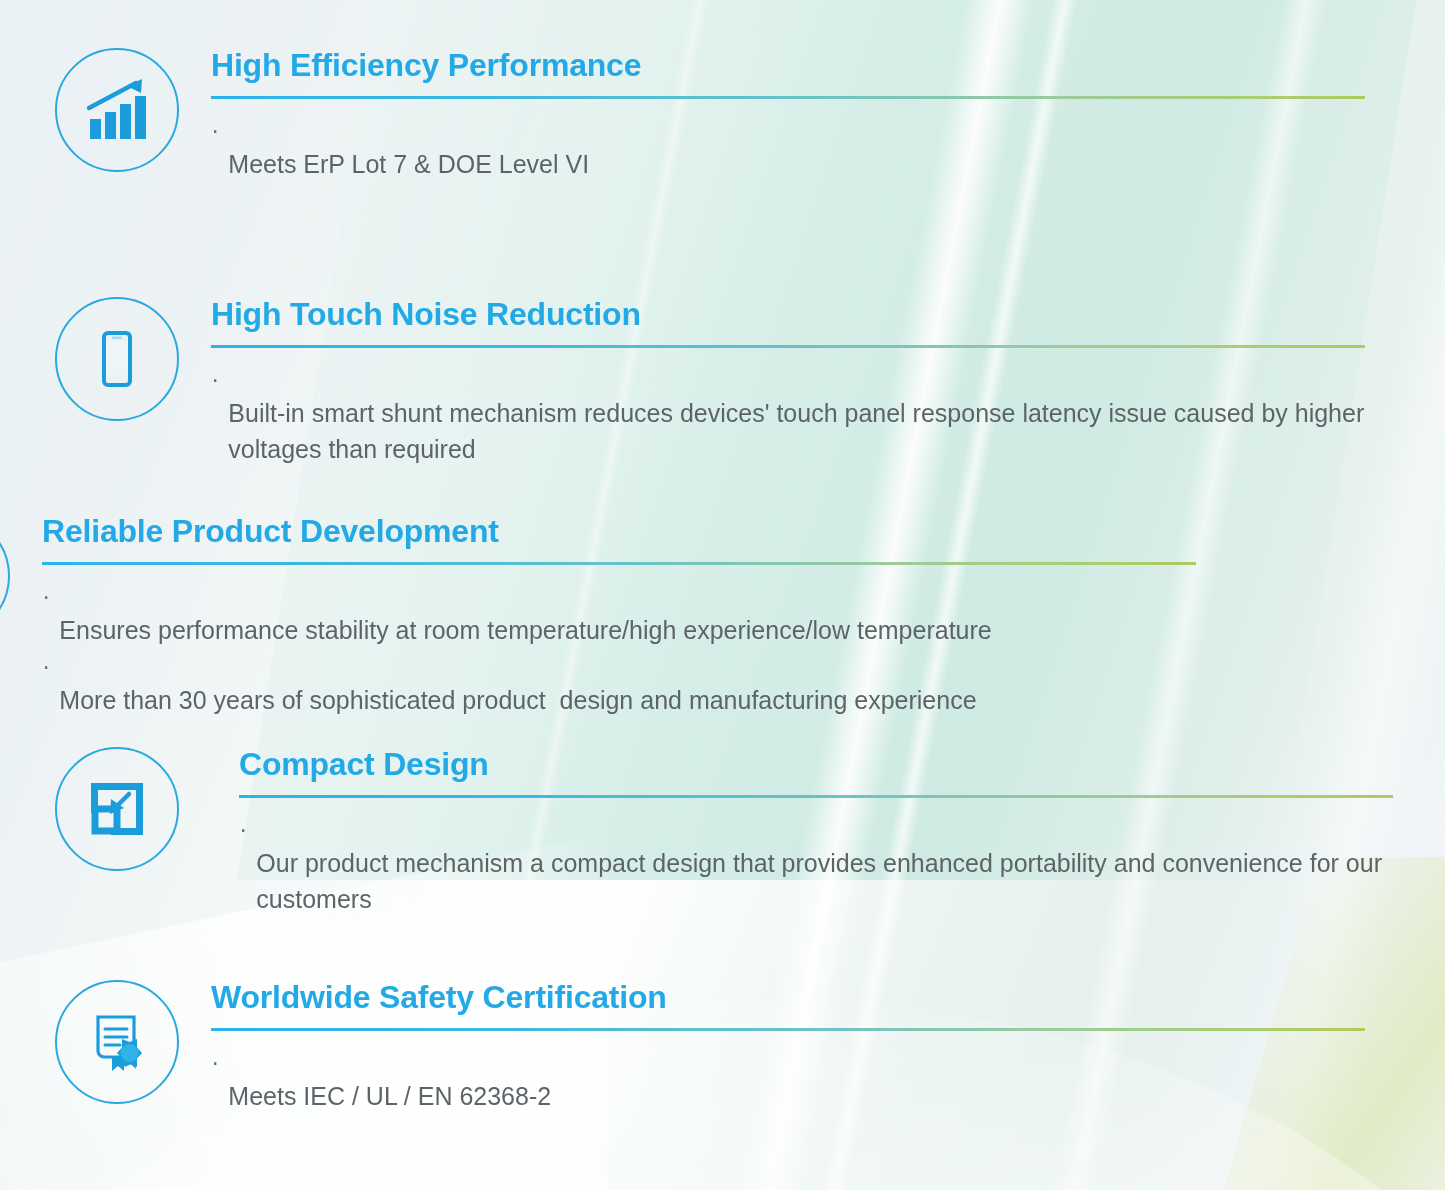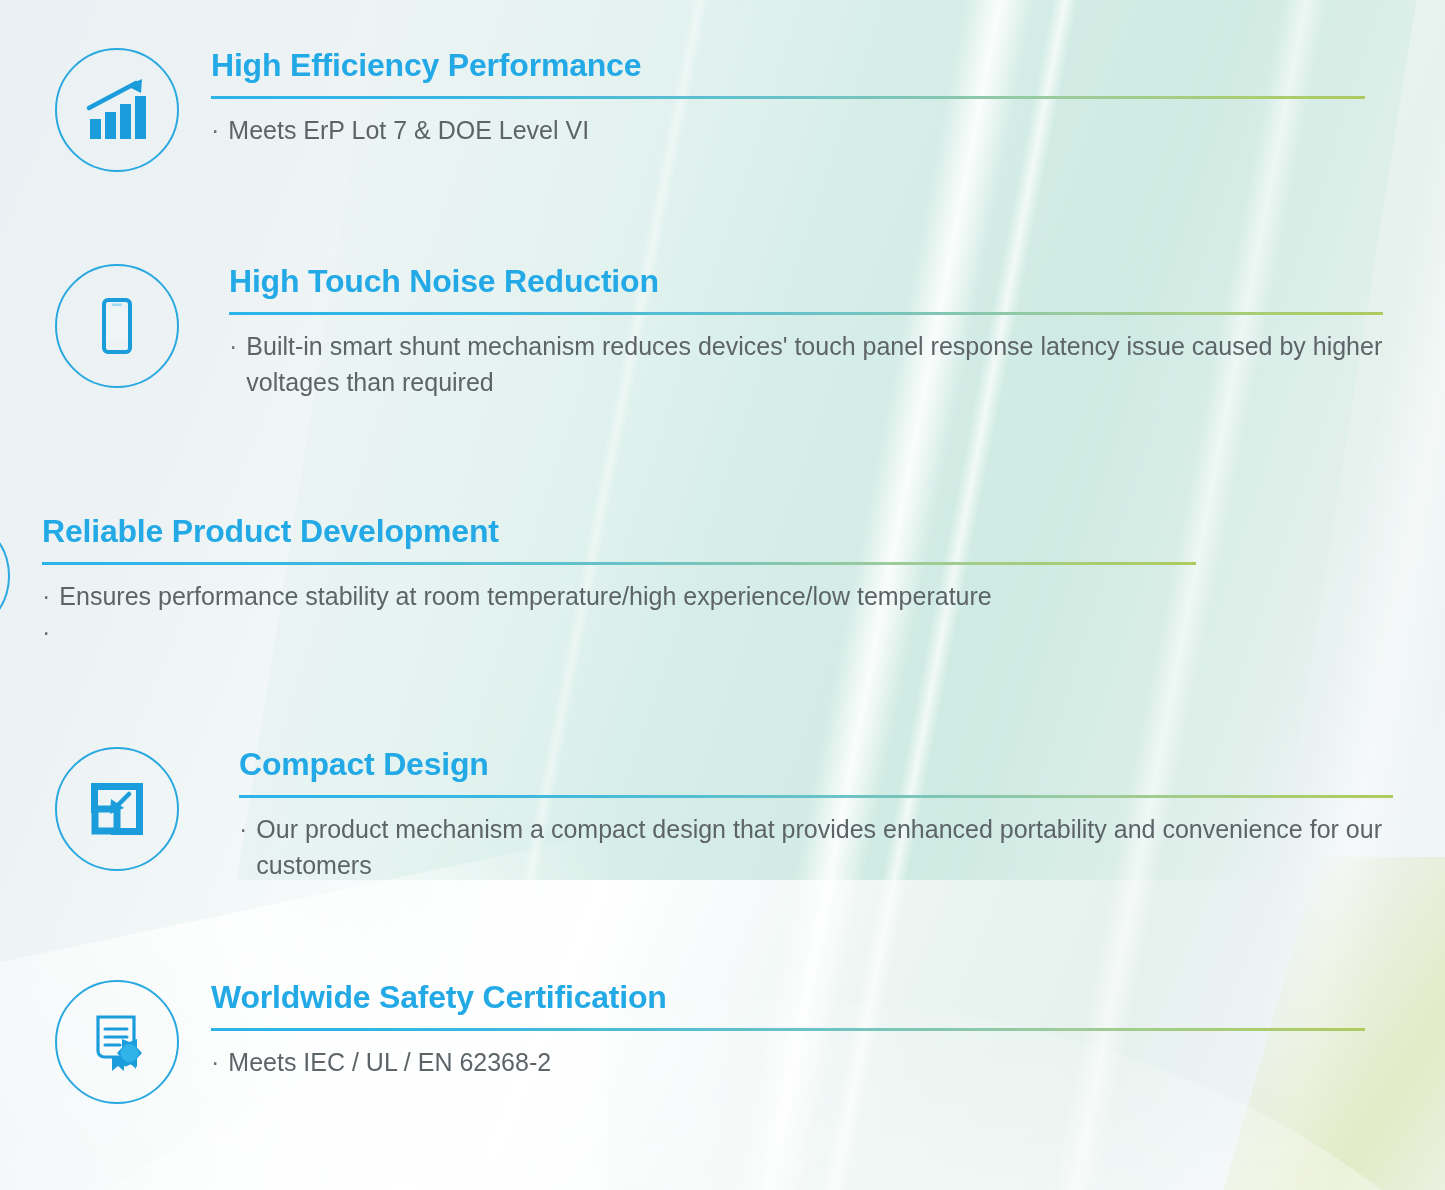--- a/index.html
+++ b/index.html
@@ -145,21 +145,21 @@
     display:flex;
     align-items:flex-start;
   }
   .bullet-dot {
     flex:0 0 auto;
     margin-right:9px;
     color:#6a7074;
     font-size:25px;
     line-height:1.46;
   }
-  .bullet-text { white-space:pre-wrap; }
+  .bullet-text { white-space:pre-wrap;margin-top:34px; }
 
   svg { display:block; }
 </style>
 </head>
 <body>
 
 <div id="bg-root">
   <div class="bg-base"></div>
   <div class="bg-mint"></div>
   <div class="bg-streak s5"></div>
@@ -195,21 +195,21 @@
       <div class="feature-rule"></div>
       <div class="bullets">
         <div class="bullet">
           <span class="bullet-dot">·</span>
           <span class="bullet-text">Meets ErP Lot 7 &amp; DOE Level VI</span>
         </div>
       </div>
     </div>
   </div>
 
-  <div class="feature-row" style="top:264px;gap:18px;">
+  <div class="feature-row" style="top:297px;">
     <div class="icon-badge">
       <svg width="64" height="64" viewBox="0 0 64 64">
         <rect x="19" y="6" width="26" height="52" rx="4" ry="4" fill="none" stroke="#1b9ddb" stroke-width="4"></rect>
         <rect x="21" y="14" width="22" height="34" fill="#eef5f7"></rect>
         <rect x="27" y="9.5" width="10" height="2.6" rx="1.3" fill="#9ed9f2"></rect>
         <rect x="28" y="51.5" width="8" height="3" rx="1.5" fill="#eef5f7"></rect>
       </svg>
     </div>
     <div class="feature-body">
       <div class="feature-title">High Touch Noise Reduction</div>
@@ -240,20 +240,21 @@
     <div class="feature-body">
       <div class="feature-title">Reliable Product Development</div>
       <div class="feature-rule"></div>
       <div class="bullets">
         <div class="bullet">
           <span class="bullet-dot">·</span>
           <span class="bullet-text">Ensures performance stability at room temperature/high experience/low temperature</span>
         </div>
         <div class="bullet">
           <span class="bullet-dot">·</span>
+          <span class="bullet-text">More than 30 years of sophisticated product  design and manufacturing experience</span>
         </div>
       </div>
     </div>
   </div>
 
   <div class="feature-row" style="top:747px;gap:28px;">
     <div class="icon-badge">
       <svg width="64" height="64" viewBox="0 0 64 64">
         <g fill="#1b9ddb">
           <rect x="6" y="6" width="52" height="7"></rect>

